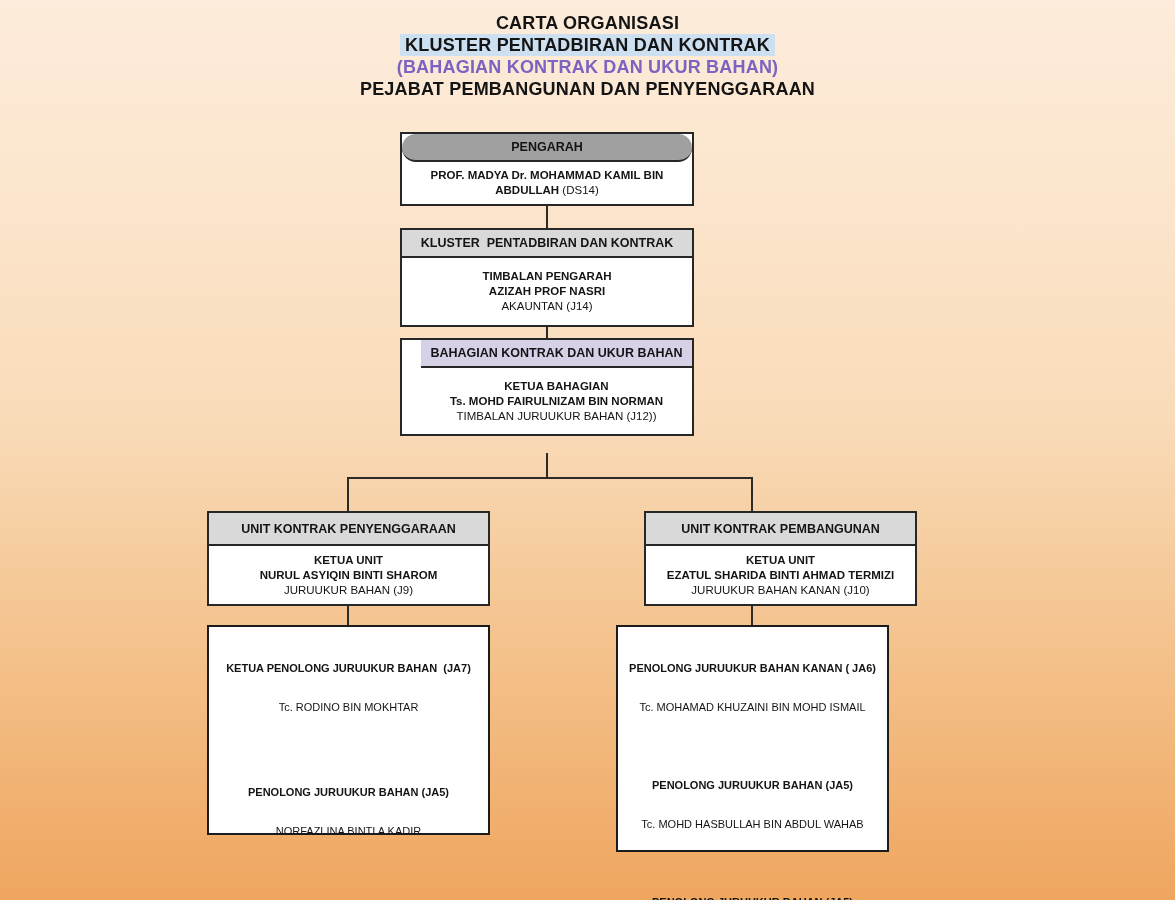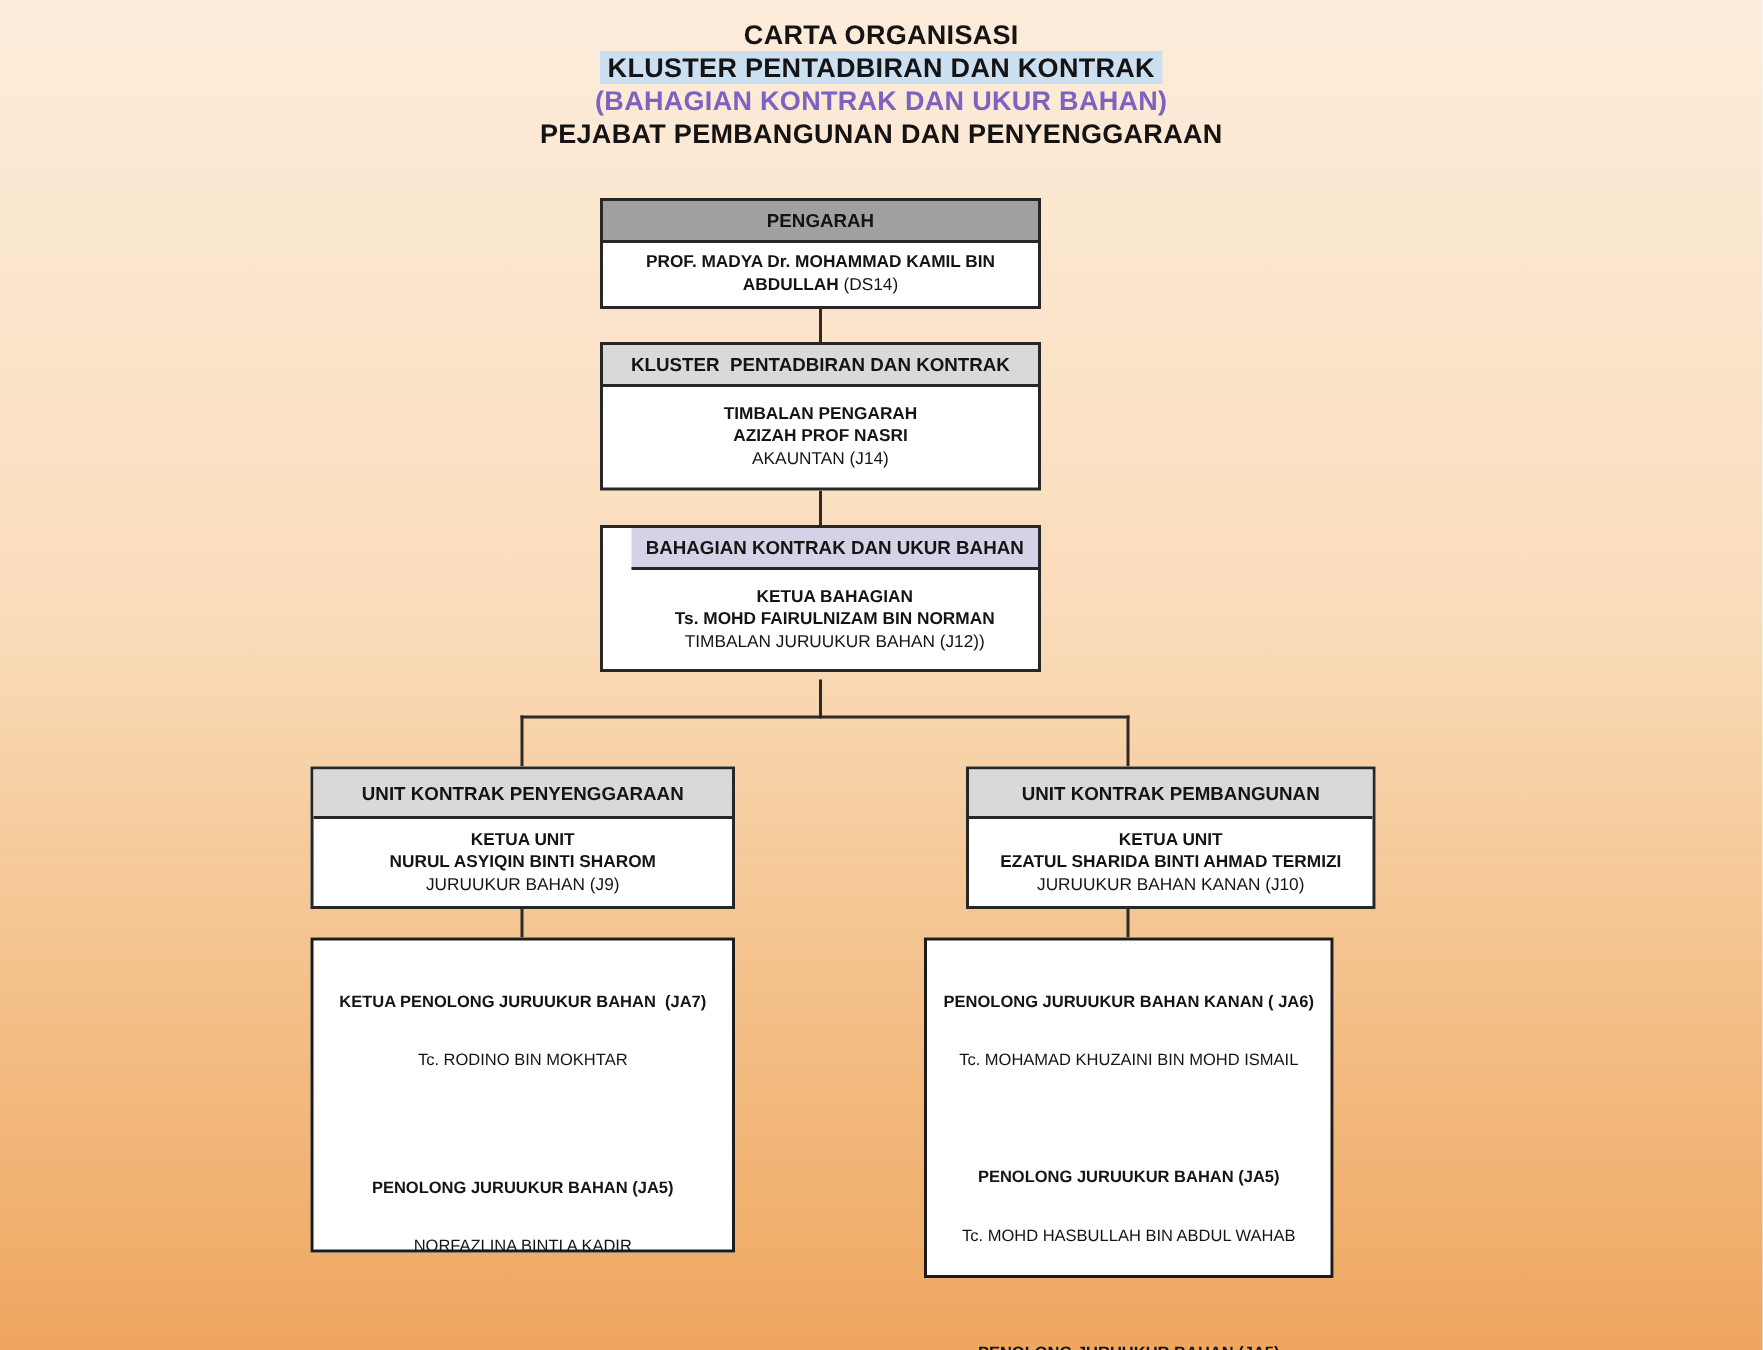--- a/index.html
+++ b/index.html
@@ -92,36 +92,36 @@
   <div class="conn" style="left:546px; top:206px; width:2px; height:22px;"></div>
   <div class="conn" style="left:546px; top:327px; width:2px; height:28px;"></div>
   <div class="conn" style="left:546px; top:453px; width:2px; height:26px;"></div>
   <div class="conn" style="left:347px; top:477px; width:406px; height:2px;"></div>
   <div class="conn" style="left:347px; top:477px; width:2px; height:34px;"></div>
   <div class="conn" style="left:751px; top:477px; width:2px; height:34px;"></div>
   <div class="conn" style="left:347px; top:606px; width:2px; height:19px;"></div>
   <div class="conn" style="left:751px; top:606px; width:2px; height:19px;"></div>
 
   <div class="node" style="left:400px; top:132px; width:294px;">
-    <div class="node-header hdr-dark" style="height:26px;">PENGARAH</div>
+    <div class="node-header hdr-dark" style="height:26px;border-radius:14px;">PENGARAH</div>
     <div class="node-body wrap-pad" style="height:42px;">
       <div><span class="b">PROF. MADYA Dr. MOHAMMAD KAMIL BIN ABDULLAH</span> <span class="n">(DS14)</span></div>
     </div>
   </div>
 
   <div class="node" style="left:400px; top:228px; width:294px;">
     <div class="node-header hdr-light" style="height:26px;">KLUSTER  PENTADBIRAN DAN KONTRAK</div>
     <div class="node-body" style="height:67px;">
       <div class="b">TIMBALAN PENGARAH</div>
       <div class="b">AZIZAH PROF NASRI</div>
       <div class="n">AKAUNTAN (J14)</div>
     </div>
   </div>
 
-  <div class="node" style="left:400px; top:350px; width:294px;padding-left:19px;">
+  <div class="node" style="left:400px; top:338px; width:294px;padding-left:19px;">
     <div class="node-header hdr-lav" style="height:26px;">BAHAGIAN KONTRAK DAN UKUR BAHAN</div>
     <div class="node-body" style="height:66px;text-align:center;">
       <div class="b">KETUA BAHAGIAN</div>
       <div class="b">Ts. MOHD FAIRULNIZAM BIN NORMAN</div>
       <div class="n">TIMBALAN JURUUKUR BAHAN (J12))</div>
     </div>
   </div>
 
   <div class="node" style="left:207px; top:511px; width:283px;">
     <div class="node-header hdr-light" style="height:31px;">UNIT KONTRAK PENYENGGARAAN</div>

